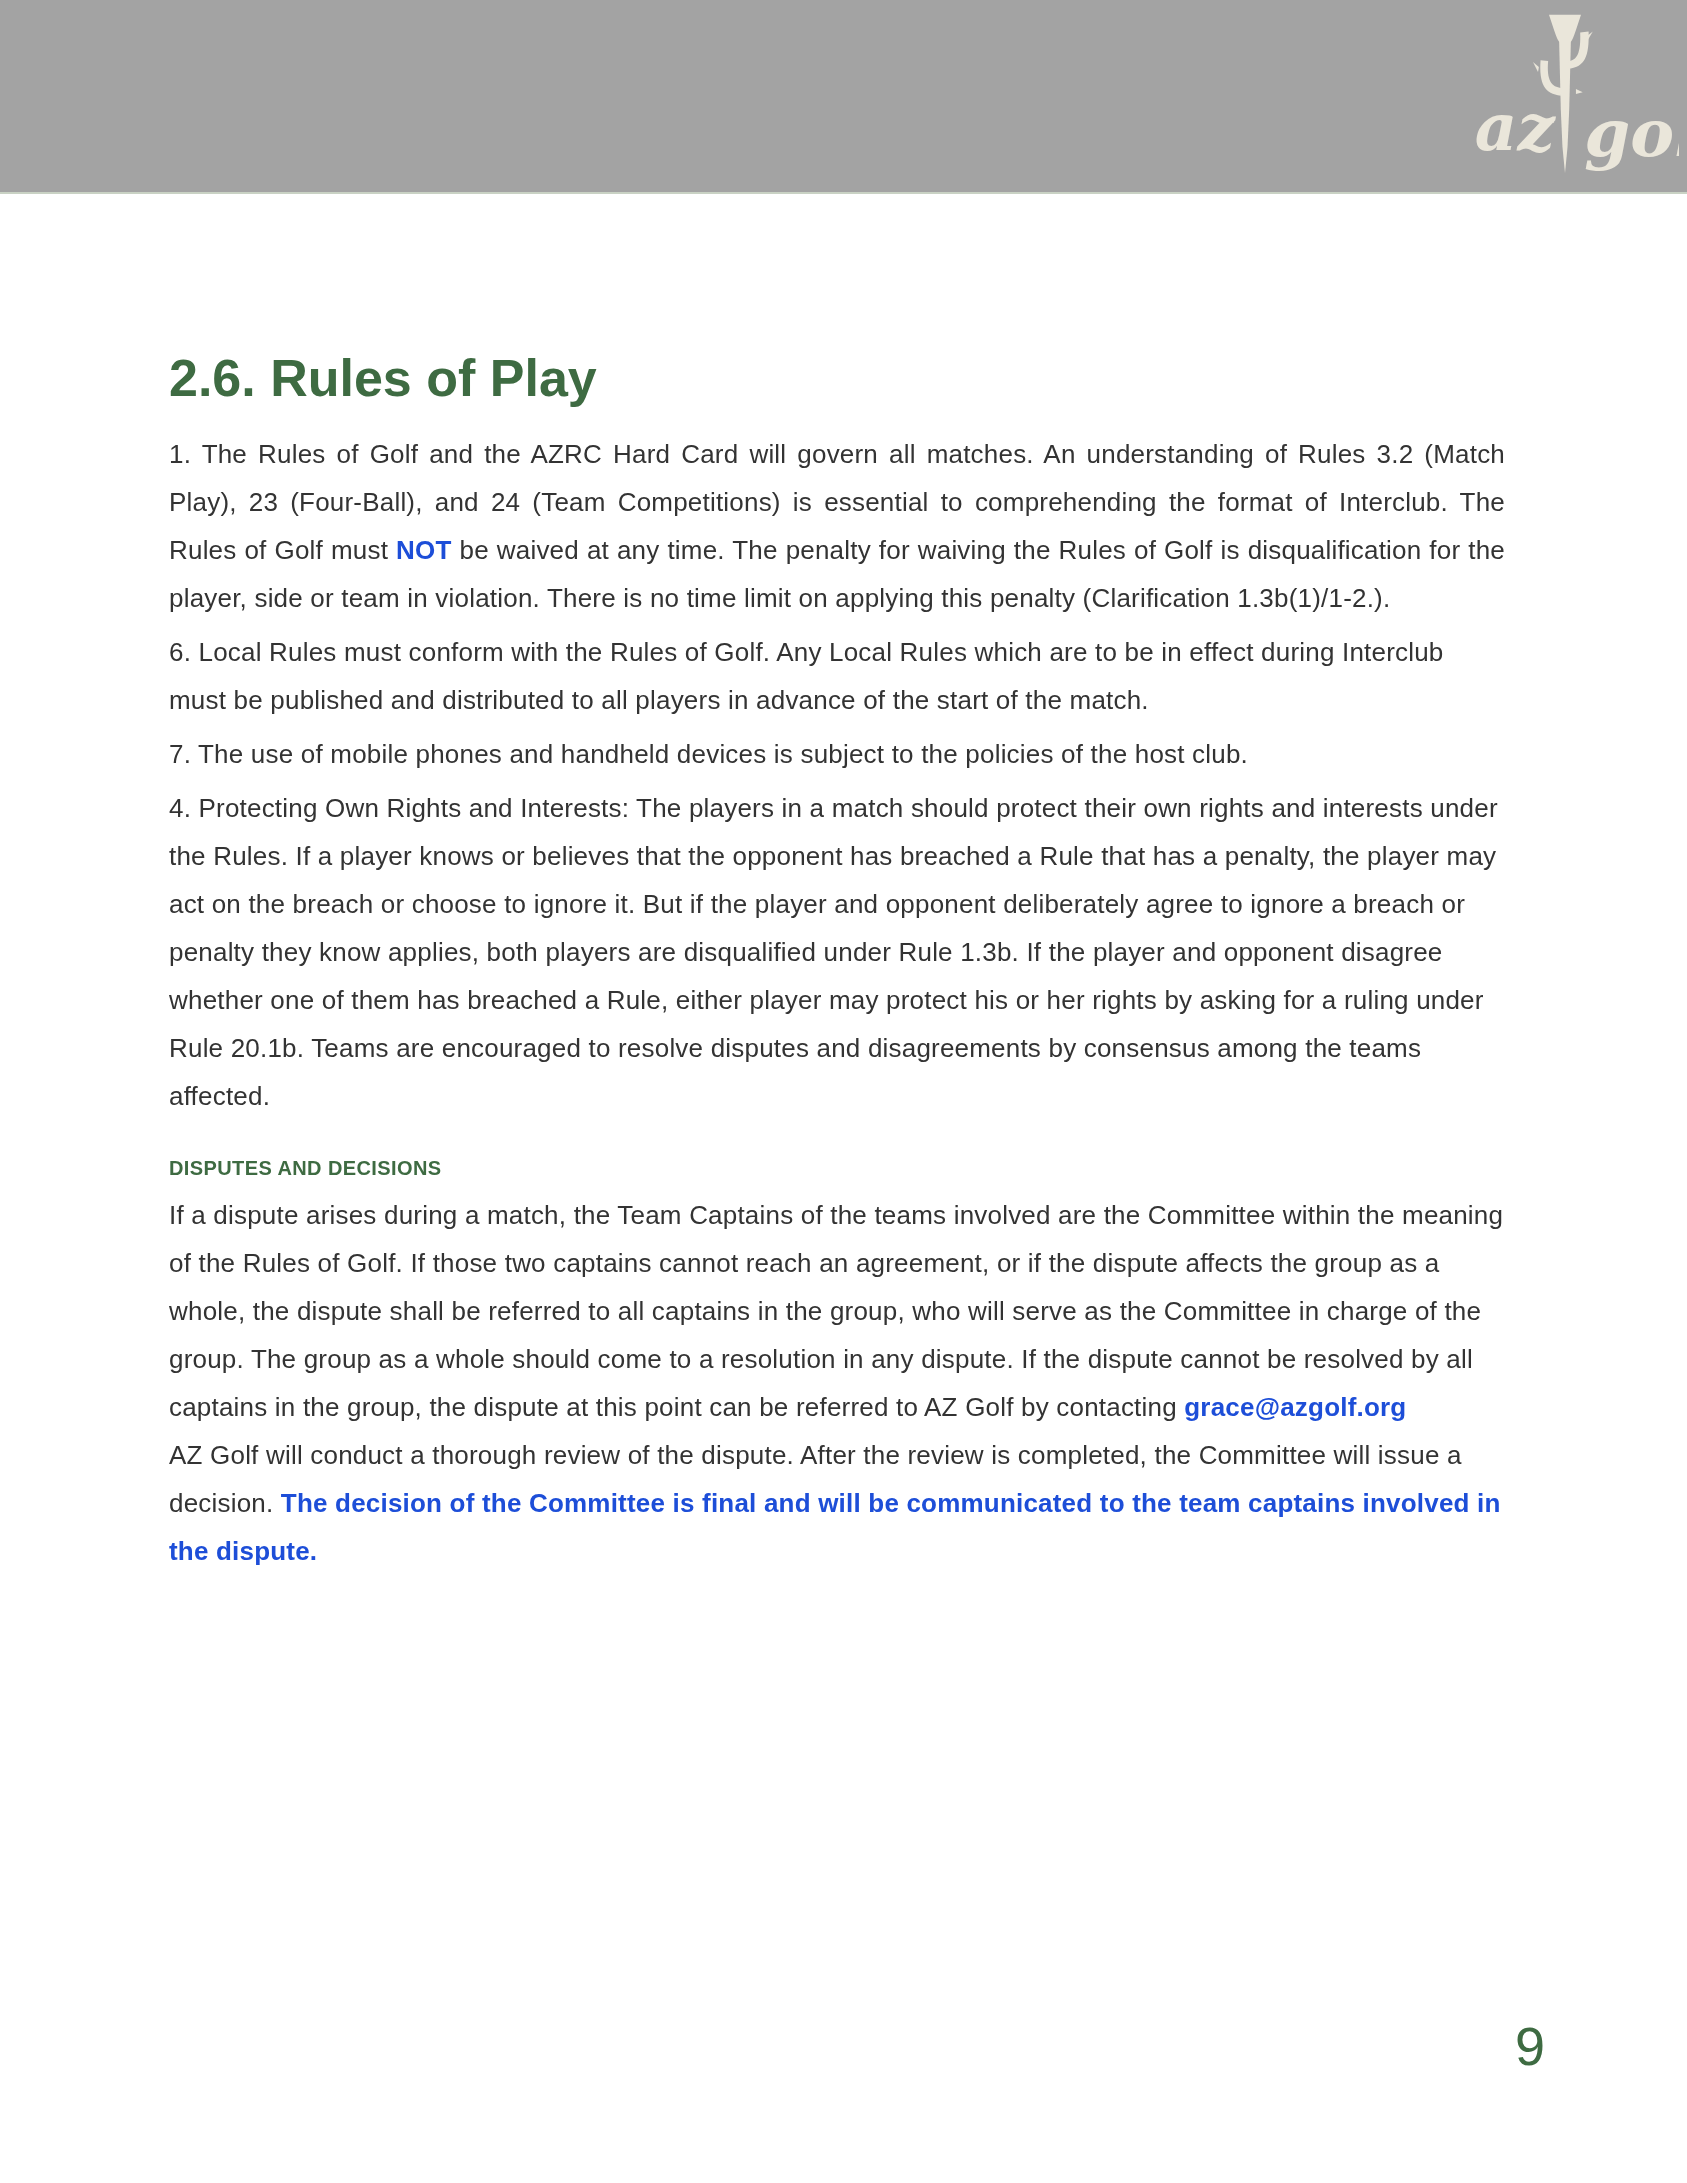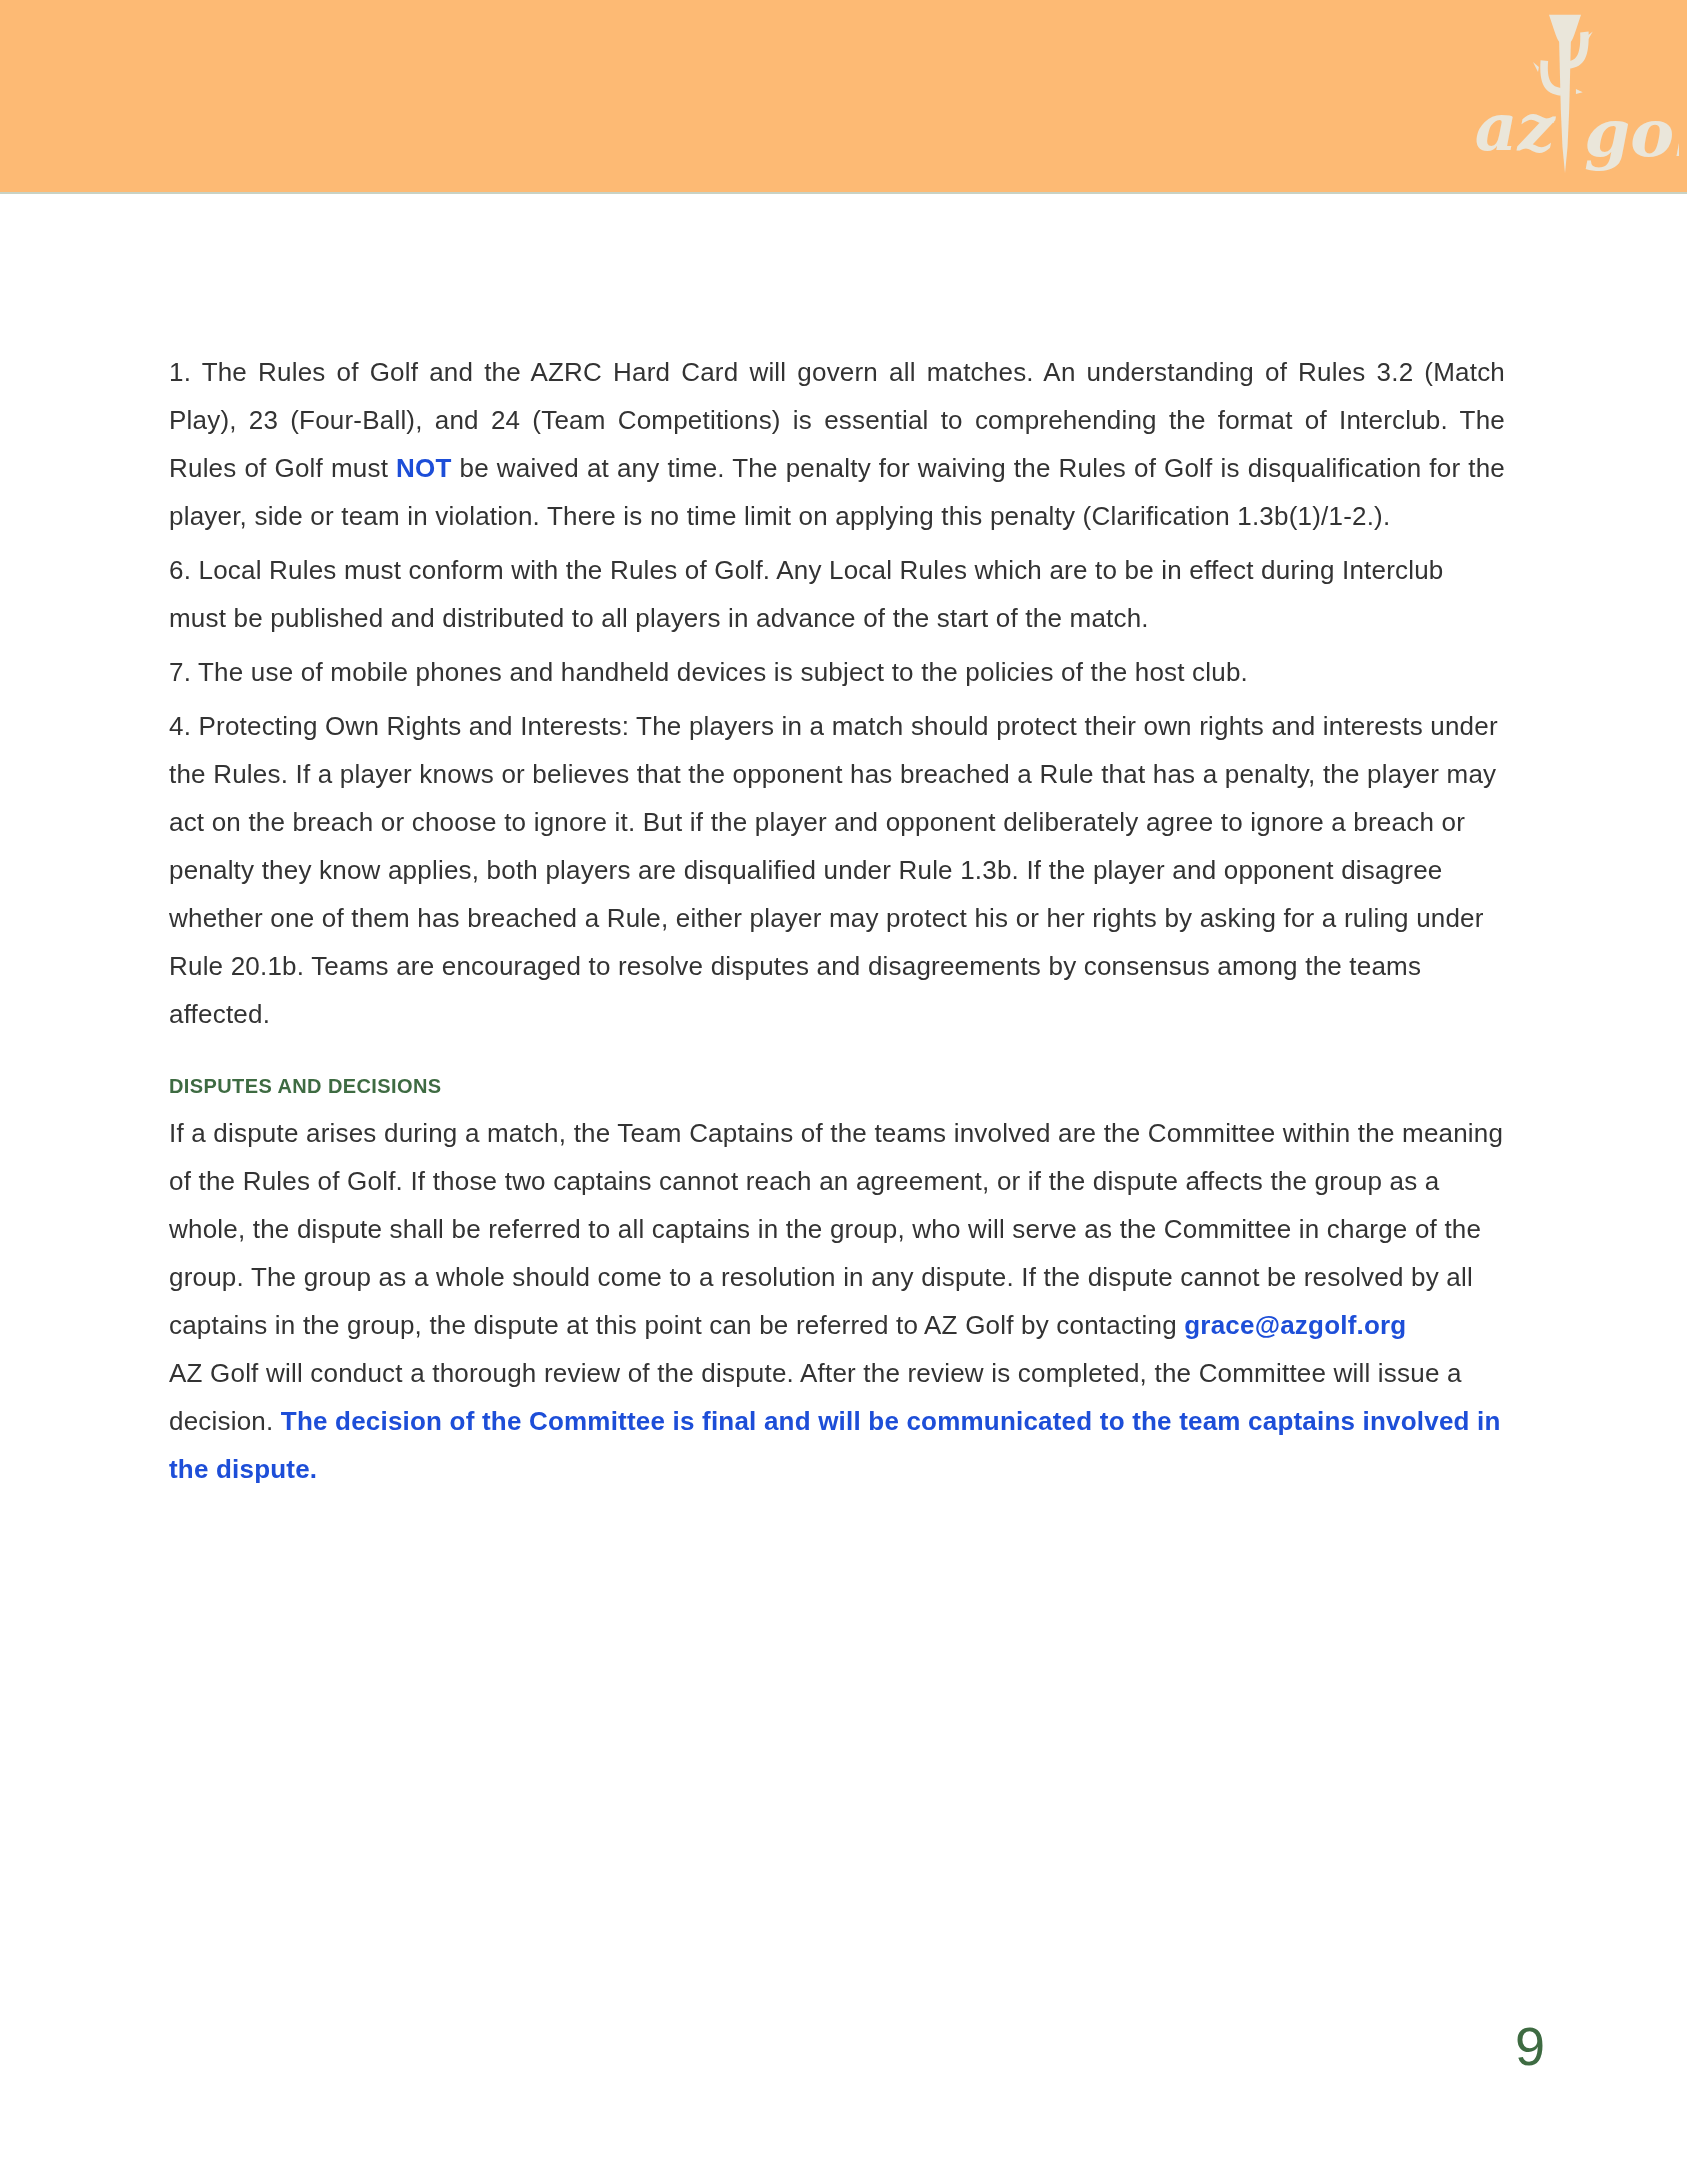--- a/index.html
+++ b/index.html
@@ -6,21 +6,21 @@
   html, body {
     width:1687px; height:2183px;
     background:#ffffff;
     font-family:"Liberation Sans", sans-serif;
     position:relative;
     overflow:hidden;
   }
   .header-band {
     position:absolute; top:0; left:0;
     width:1687px; height:194px;
-    background:#fdba74;
+    background:#a3a3a3;
     border-bottom:2.5px solid #c9d2c4;
   }
   .logo {
     position:absolute; top:8.4px; right:8.4px;
     width:228px; height:177px;
   }
   .logo text {
     font-family:"DejaVu Serif", serif;
     font-style:italic;
     font-weight:bold;
@@ -82,20 +82,21 @@
       <path d="M104 70 L97 64 L103 76 Z"></path>
       <path d="M148 96 L156 100 L148 102 Z"></path>
       <path d="M122 130 L114 134 L122 136 Z"></path>
     </g>
     <text x="28" y="168" font-size="78">az</text>
     <text x="158" y="176" font-size="78">golf</text>
   </svg>
 </div>
 
 <main class="page-main">
+  <h1 class="section-title">2.6. Rules of Play</h1>
 
   <p class="body-par justified"><span>1. The Rules of Golf and the AZRC Hard Card will govern all matches. An understanding of Rules 3.2 (Match Play), 23 (Four-Ball), and 24 (Team Competitions) is essential to comprehending the format of Interclub. The Rules of Golf must </span><strong>NOT</strong><span> be waived at any time. The penalty for waiving the Rules of Golf is disqualification for the player, side or team in violation. There is no time limit on applying this penalty (Clarification 1.3b(1)/1-2.).</span></p>
 
   <p class="body-par">6. Local Rules must conform with the Rules of Golf. Any Local Rules which are to be in effect during Interclub must be published and distributed to all players in advance of the start of the match.</p>
 
   <p class="body-par">7. The use of mobile phones and handheld devices is subject to the policies of the host club.</p>
 
   <p class="body-par">4. Protecting Own Rights and Interests: The players in a match should protect their own rights and interests under the Rules. If a player knows or believes that the opponent has breached a Rule that has a penalty, the player may act on the breach or choose to ignore it. But if the player and opponent deliberately agree to ignore a breach or penalty they know applies, both players are disqualified under Rule 1.3b. If the player and opponent disagree whether one of them has breached a Rule, either player may protect his or her rights by asking for a ruling under Rule 20.1b. Teams are encouraged to resolve disputes and disagreements by consensus among the teams affected.</p>
 
   <h2 class="subheading">DISPUTES AND DECISIONS</h2>

